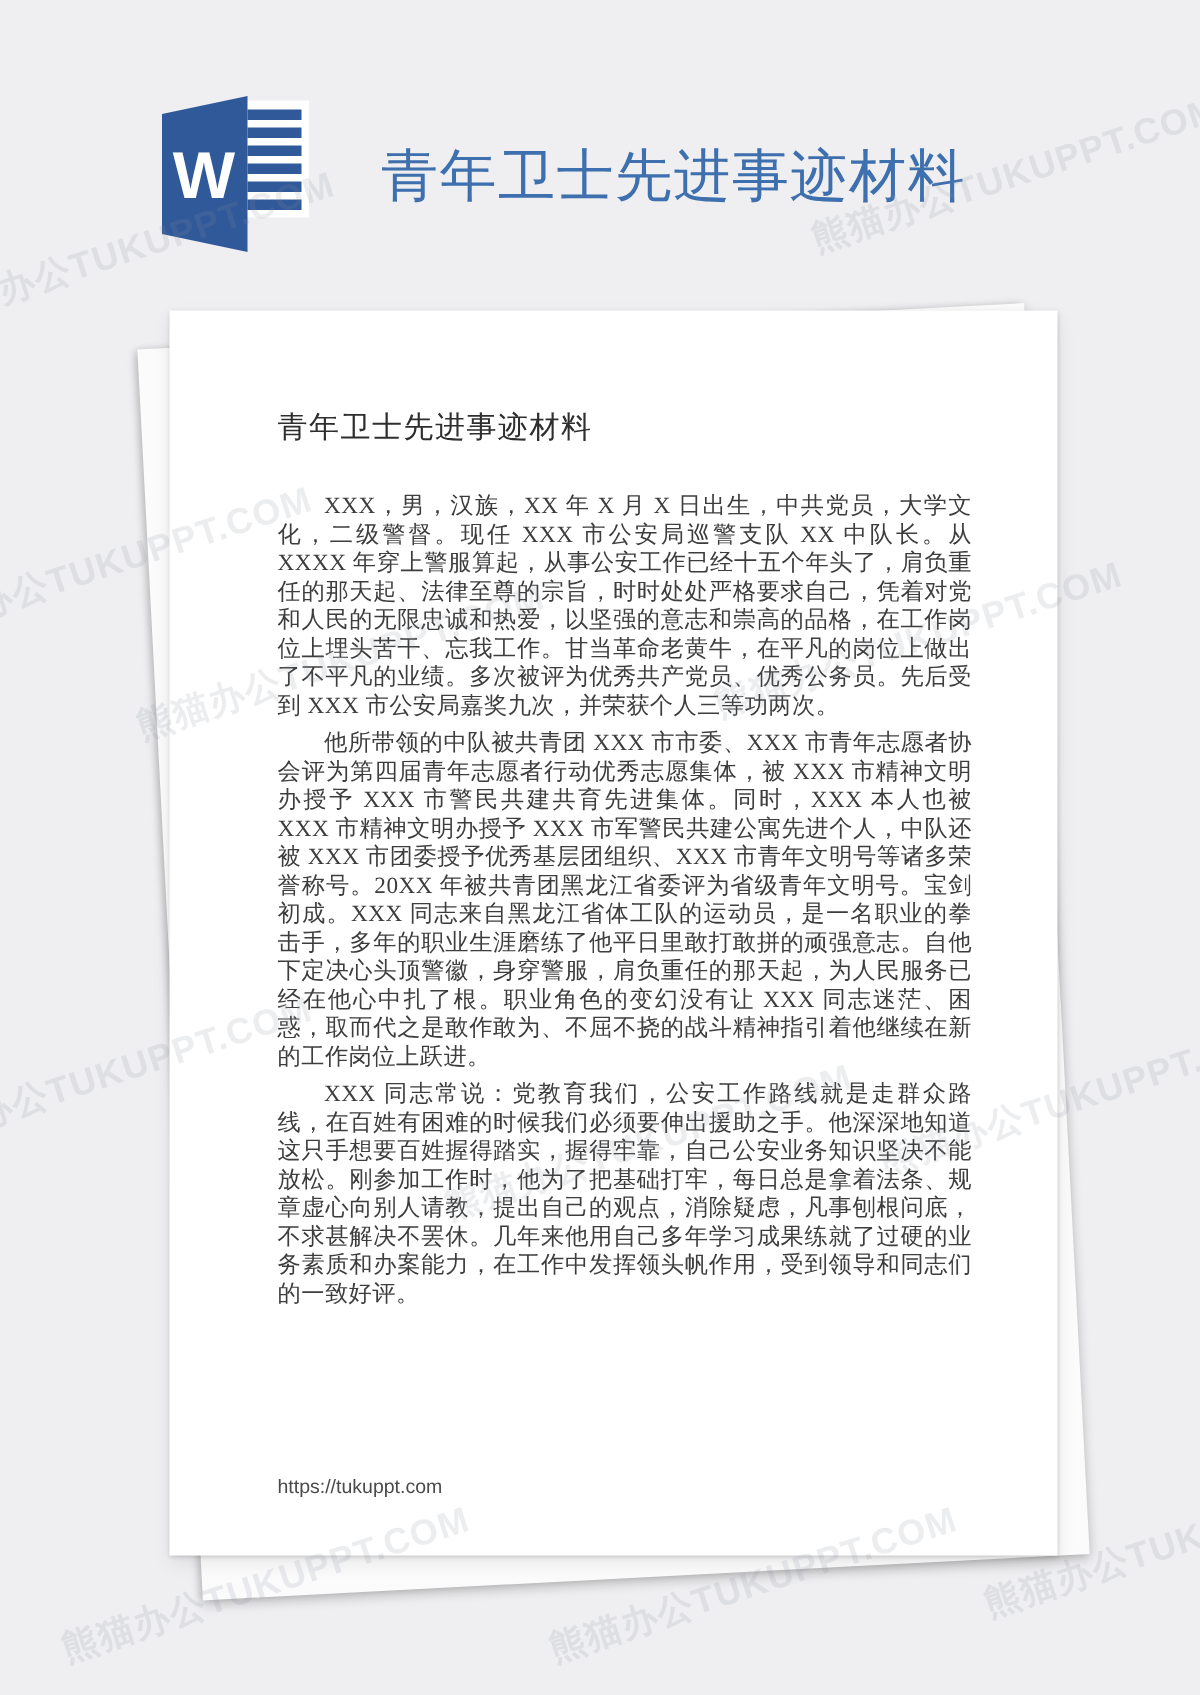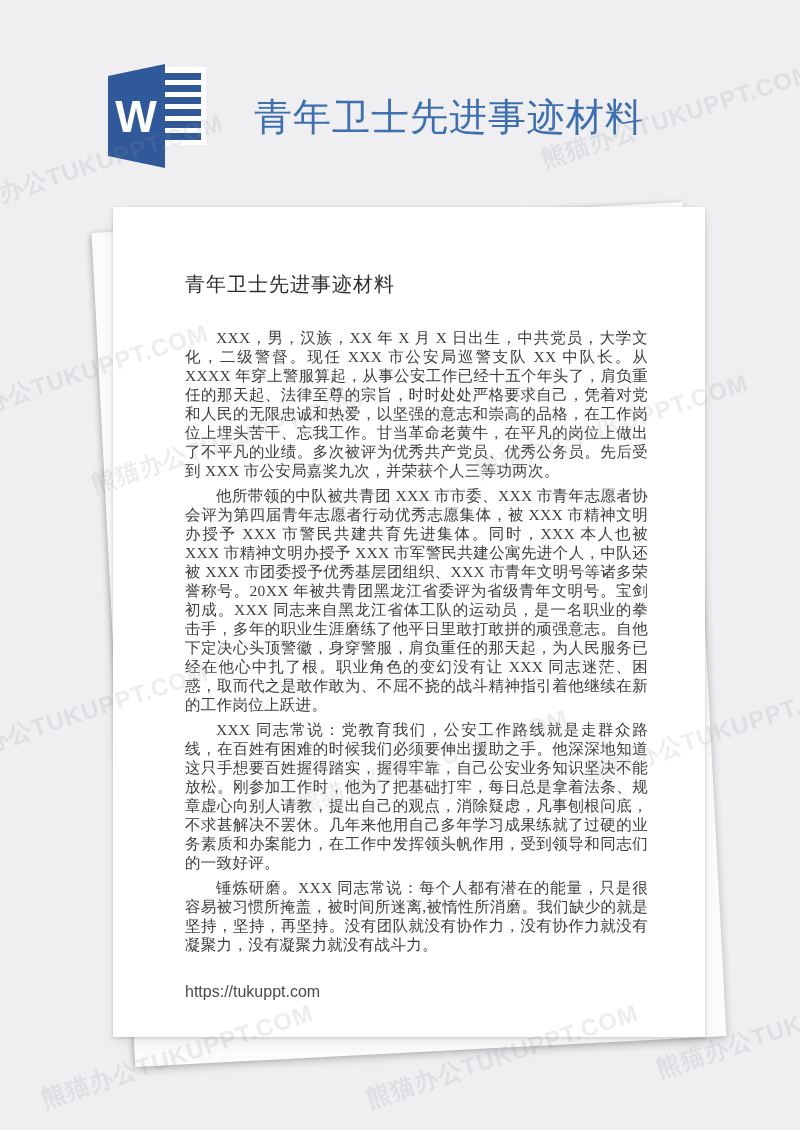--- a/index.html
+++ b/index.html
@@ -71,21 +71,21 @@
   .doc-body p{
     margin:0 0 6px 0;
     font-size:15.5px;line-height:19px;
     color:#3d3d3d;
     text-align:justify;
     text-indent:2em;
     letter-spacing:0.3px;
   }
   .doc-footer{
     position:absolute;left:72px;top:776px;
-    font-size:16px;color:#4a4a4a;
+    font-size:13px;color:#4a4a4a;
     font-family:"Liberation Sans",sans-serif;
     text-decoration:none;
   }
 </style>
 </head>
 <body>
 
 <div class="screen">
 
   <div class="wm-layer">
@@ -123,19 +123,18 @@
 
   <div class="page-back"></div>
 
   <div class="doc-page">
     <div class="doc-inner">
       <h1 class="doc-title">青年卫士先进事迹材料</h1>
       <div class="doc-body">
         <p>XXX，男，汉族，XX 年 X 月 X 日出生，中共党员，大学文化，二级警督。现任 XXX 市公安局巡警支队 XX 中队长。从 XXXX 年穿上警服算起，从事公安工作已经十五个年头了，肩负重任的那天起、法律至尊的宗旨，时时处处严格要求自己，凭着对党和人民的无限忠诚和热爱，以坚强的意志和崇高的品格，在工作岗位上埋头苦干、忘我工作。甘当革命老黄牛，在平凡的岗位上做出了不平凡的业绩。多次被评为优秀共产党员、优秀公务员。先后受到 XXX 市公安局嘉奖九次，并荣获个人三等功两次。</p>
         <p>他所带领的中队被共青团 XXX 市市委、XXX 市青年志愿者协会评为第四届青年志愿者行动优秀志愿集体，被 XXX 市精神文明办授予 XXX 市警民共建共育先进集体。同时，XXX 本人也被 XXX 市精神文明办授予 XXX 市军警民共建公寓先进个人，中队还被 XXX 市团委授予优秀基层团组织、XXX 市青年文明号等诸多荣誉称号。20XX 年被共青团黑龙江省委评为省级青年文明号。宝剑初成。XXX 同志来自黑龙江省体工队的运动员，是一名职业的拳击手，多年的职业生涯磨练了他平日里敢打敢拼的顽强意志。自他下定决心头顶警徽，身穿警服，肩负重任的那天起，为人民服务已经在他心中扎了根。职业角色的变幻没有让 XXX 同志迷茫、困惑，取而代之是敢作敢为、不屈不挠的战斗精神指引着他继续在新的工作岗位上跃进。</p>
         <p>XXX 同志常说：党教育我们，公安工作路线就是走群众路线，在百姓有困难的时候我们必须要伸出援助之手。他深深地知道这只手想要百姓握得踏实，握得牢靠，自己公安业务知识坚决不能放松。刚参加工作时，他为了把基础打牢，每日总是拿着法条、规章虚心向别人请教，提出自己的观点，消除疑虑，凡事刨根问底，不求甚解决不罢休。几年来他用自己多年学习成果练就了过硬的业务素质和办案能力，在工作中发挥领头帆作用，受到领导和同志们的一致好评。</p>
-        <p>锤炼研磨。XXX 同志常说：每个人都有潜在的能量，只是很容易被习惯所掩盖，被时间所迷离,被惰性所消磨。我们缺少的就是坚持，坚持，再坚持。没有团队就没有协作力，没有协作力就没有凝聚力，没有凝聚力就没有战斗力。</p>
       </div>
     </div>
     <a class="doc-footer" href="#">https://tukuppt.com</a>
   </div>
 
 </div>
 
 </body></html>

